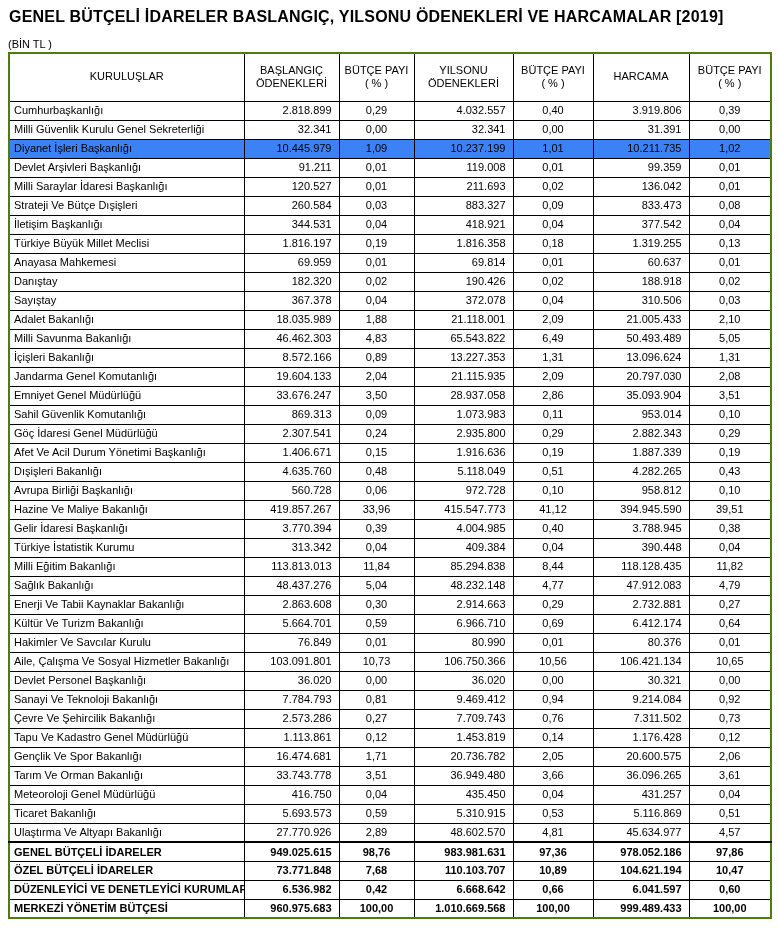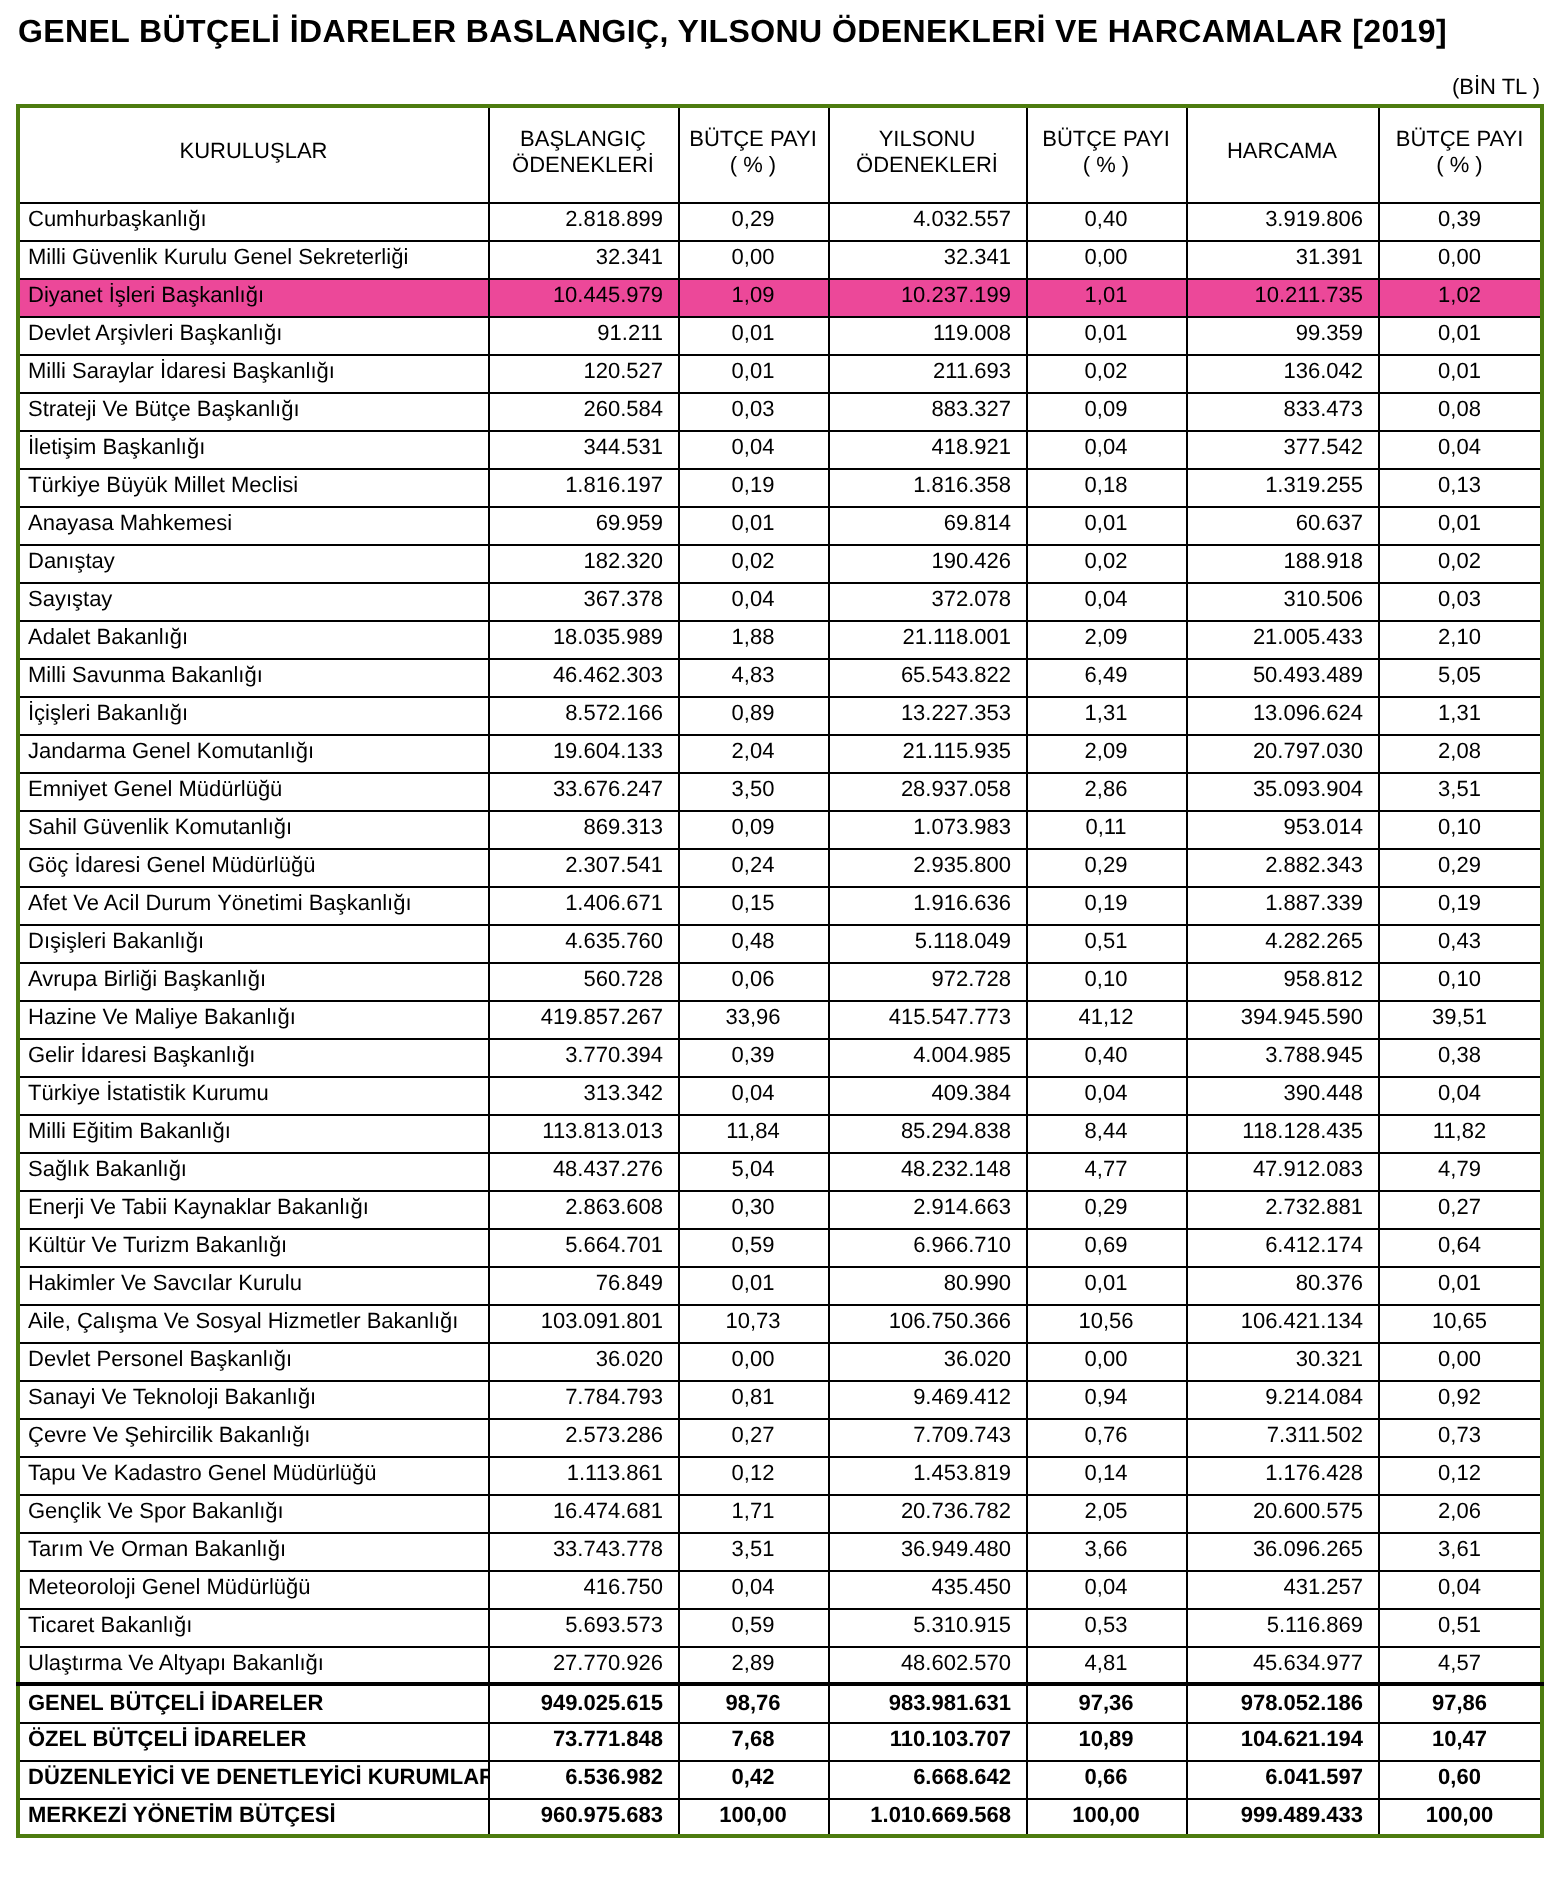--- a/index.html
+++ b/index.html
@@ -11,21 +11,21 @@
     overflow: hidden;
   }
   .page { padding: 6px 8px 0 8px; }
   .title {
     font-size: 16px;
     font-weight: bold;
     letter-spacing: 0.2px;
     margin: 2px 0 4px 1px;
   }
   .unit-line {
-    text-align: right;
+    text-align: left;
     font-size: 11px;
     margin: 12px 1px 2px 0;
   }
   table.budget {
     width: 762px;
     border-collapse: collapse;
     table-layout: fixed;
     border: 2px solid #4d7c0f;
   }
   .budget th, .budget td {
@@ -41,21 +41,21 @@
   .budget thead th {
     height: 48px;
     text-align: center;
     vertical-align: middle;
     white-space: pre-line;
     line-height: 1.25;
   }
   .budget td.name { text-align: left; padding-left: 4px; }
   .budget td.num  { text-align: right; padding-right: 7px; }
   .budget td.pct  { text-align: center; }
-  .budget tr.highlight td { background: #ec4899; }
+  .budget tr.highlight td { background: #3b82f6; }
   .budget tbody.totals td { font-weight: bold; }
   .budget tbody.totals tr:first-child td { border-top: 2px solid #000; }
 </style>
 </head>
 <body>
 
 <div class="page">
   <div class="title">GENEL BÜTÇELİ İDARELER BASLANGIÇ, YILSONU ÖDENEKLERİ VE HARCAMALAR [2019]</div>
   <div class="unit-line">(BİN TL )</div>
 
@@ -125,21 +125,21 @@
         <tr>
           <td class="name">Milli Saraylar İdaresi Başkanlığı</td>
           <td class="num">120.527</td>
           <td class="pct">0,01</td>
           <td class="num">211.693</td>
           <td class="pct">0,02</td>
           <td class="num">136.042</td>
           <td class="pct">0,01</td>
         </tr>
         <tr>
-          <td class="name">Strateji Ve Bütçe Başkanlığı</td>
+          <td class="name">Strateji Ve Bütçe Dışişleri</td>
           <td class="num">260.584</td>
           <td class="pct">0,03</td>
           <td class="num">883.327</td>
           <td class="pct">0,09</td>
           <td class="num">833.473</td>
           <td class="pct">0,08</td>
         </tr>
         <tr>
           <td class="name">İletişim Başkanlığı</td>
           <td class="num">344.531</td>

